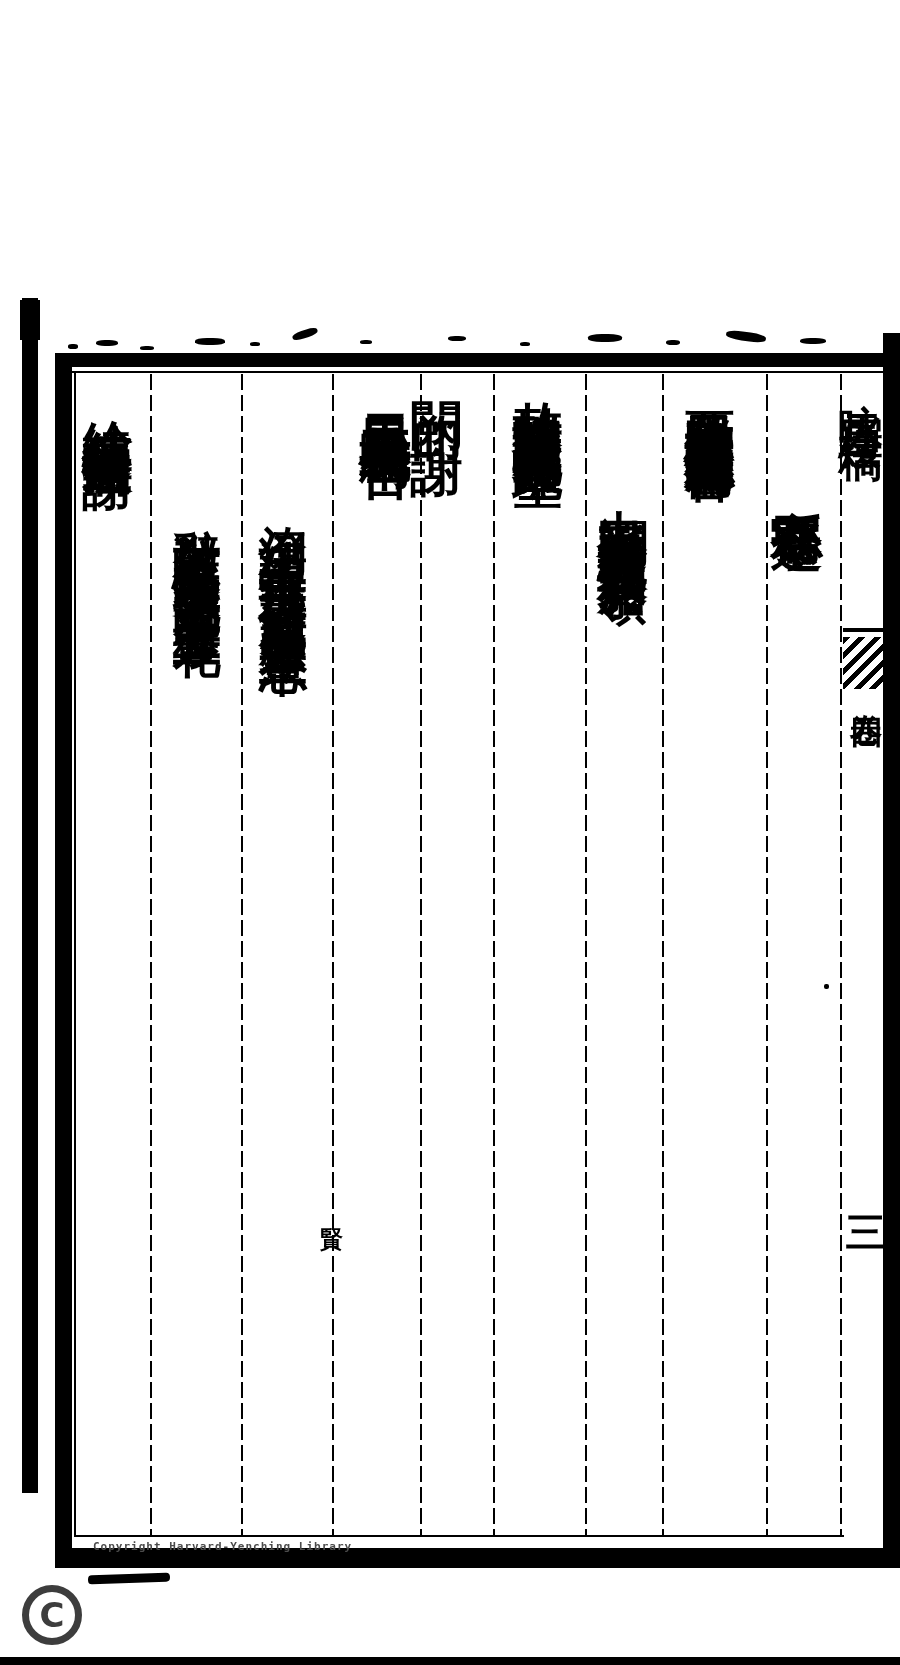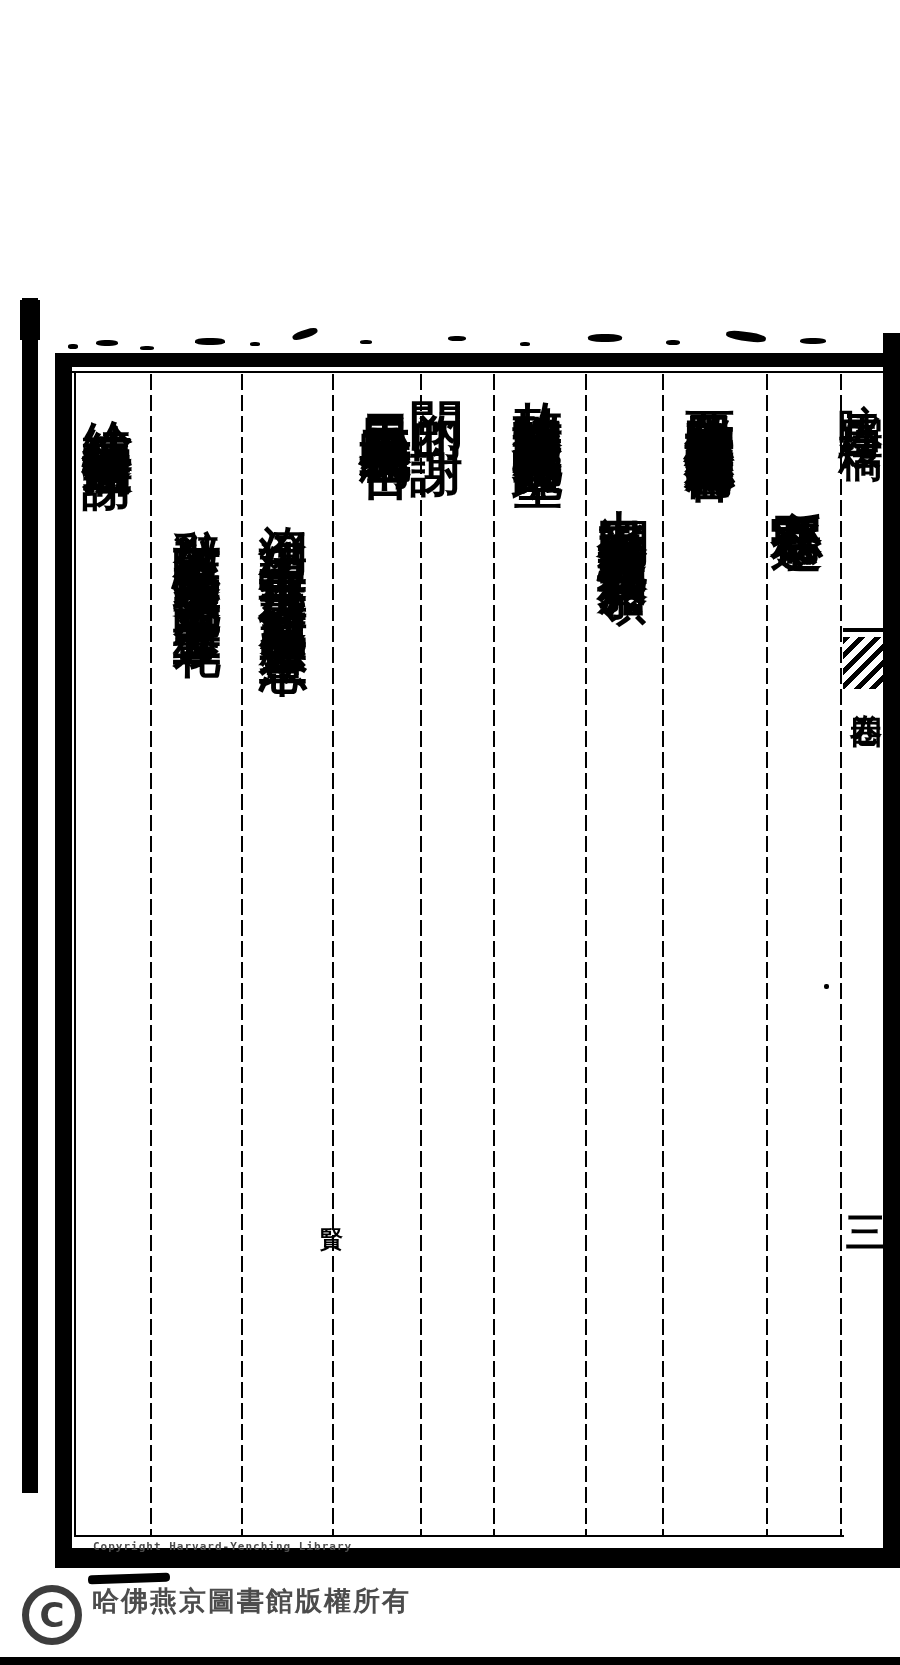--- a/index.html
+++ b/index.html
@@ -87,18 +87,17 @@
   <div class="speck" style="left:666px;top:340px;width:14px;height:5px;"></div>
   <div class="speck" style="left:726px;top:332px;width:40px;height:9px;transform:rotate(8deg);"></div>
   <div class="speck" style="left:800px;top:338px;width:26px;height:6px;"></div>
   <div class="speck" style="left:824px;top:984px;width:5px;height:5px;"></div>
 
   <div class="speck" style="left:88px;top:1574px;width:82px;height:9px;border-radius:4px;transform:rotate(-2deg);"></div>
 
   <div class="stamp-circle">
     <span>C</span>
   </div>
-  <div class="stamp-cn">哈佛燕京圖書館版權所有</div>
   <div class="stamp-en">Copyright Harvard-Yenching Library</div>
 
   <div class="hline" style="left:0px;top:1657px;width:900px;height:8px;"></div>
 
 </div>
 
 </body></html>

